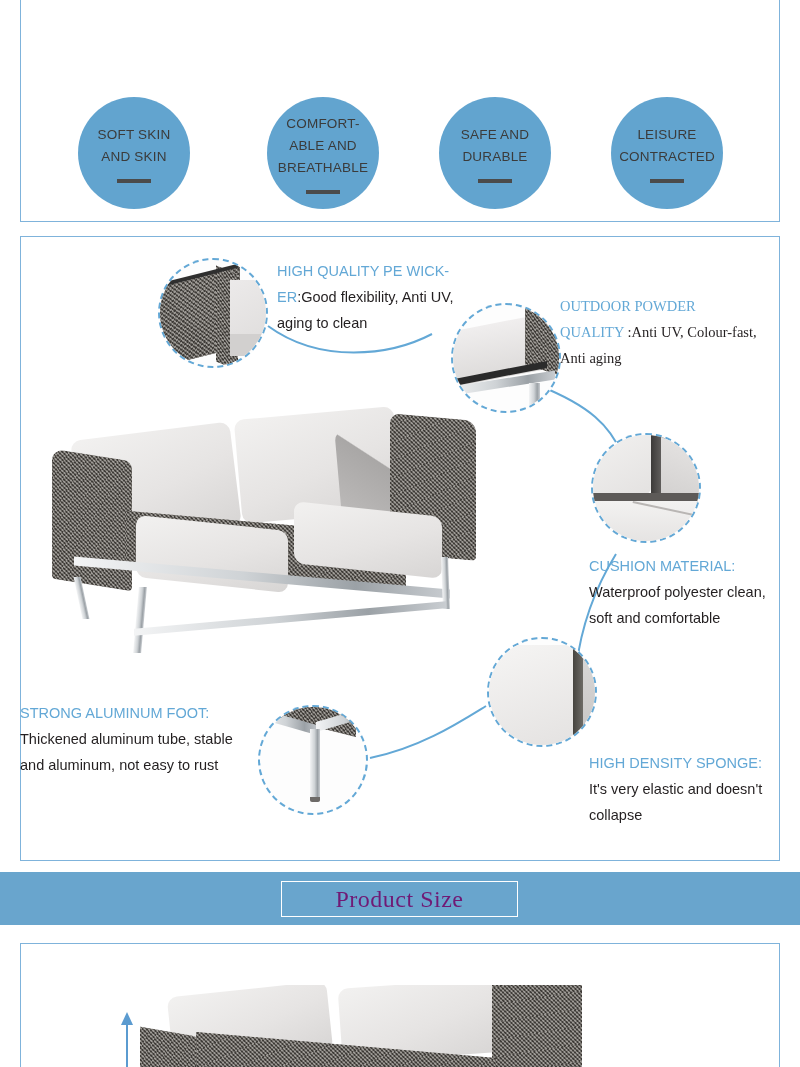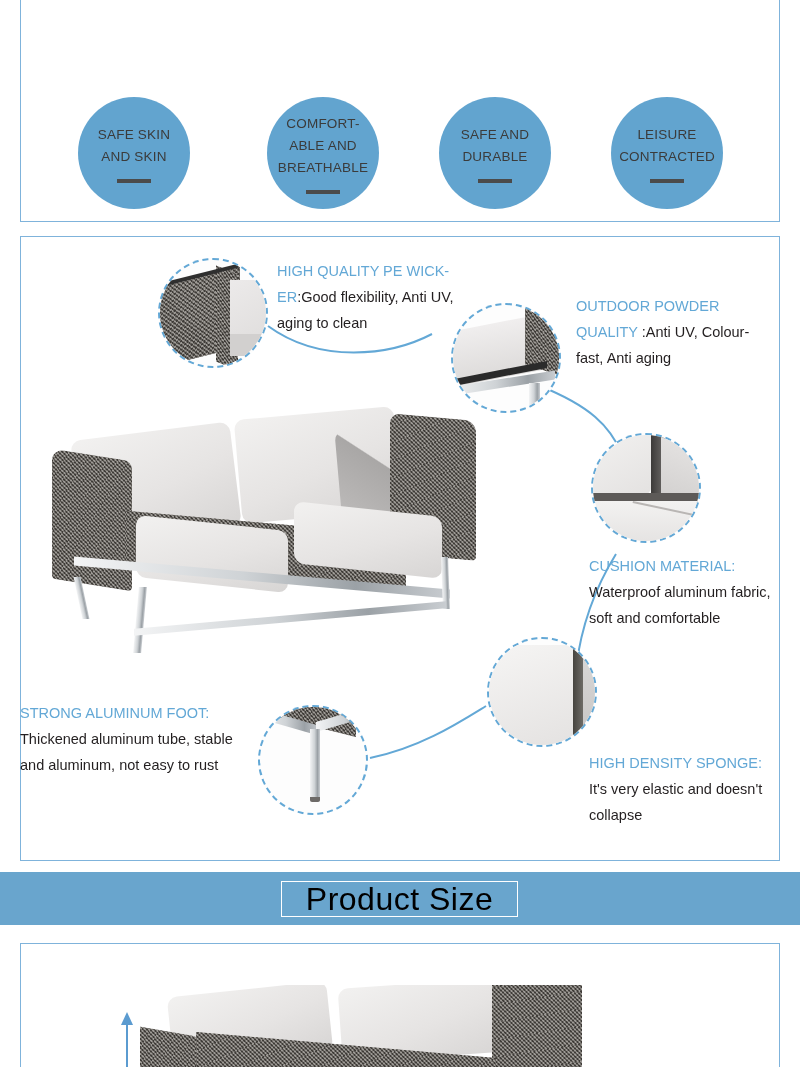--- a/index.html
+++ b/index.html
@@ -91,23 +91,24 @@
     left: 0; top: 872px; width: 800px; height: 53px;
     background: #69a5cd;
   }
   #size-banner .box {
     position: absolute;
     left: 281px; top: 9px; width: 237px; height: 36px;
     border: 1px solid #ffffff;
     display:flex; align-items:center; justify-content:center;
   }
   #size-banner .box .label {
-    color: #000000;
-    font-size: 32px;
+    color: #701a75;
+    font-size: 24px;
     letter-spacing: .5px;
+    font-family: Liberation Serif, serif;
   }
 
   
   .dimarrow { position:absolute; }
 </style>
 </head>
 <body>
 
 <div class="page">
 
@@ -123,21 +124,21 @@
     <div style="position:absolute;left:226px;top:54px;width:7px;height:5px;background:#4f4f4f;border-radius:1px;"></div>
 
     <div style="position:absolute;left:338px;top:-10px;width:7px;height:14px;border-radius:50%;background:#a9adb1;"></div>
     <div style="position:absolute;left:390px;top:-42px;width:7px;height:76px;border-radius:2px;" class="alum"></div>
     <div style="position:absolute;left:520px;top:-42px;width:6px;height:70px;border-radius:2px;" class="alum"></div>
   </div>
 
   <div class="panel" id="panel-features"></div>
 
   <div class="circle" id="c0" style="left:78px;top:97px;width:112px;height:112px;">
-    <div class="ctext">SAFE SKIN
+    <div class="ctext">SOFT SKIN
 AND SKIN</div>
     <div class="dash"></div>
   </div>
 
   <div class="circle" id="c1" style="left:267px;top:97px;width:112px;height:112px;">
     <div class="ctext">COMFORT-
 ABLE AND
 BREATHABLE</div>
     <div class="dash"></div>
   </div>
@@ -182,37 +183,37 @@
   <div class="dcircle" style="left:451px;top:303px;width:110px;height:110px;">
     <div class="inner">
       <div style="position:absolute;left:-10px;top:18px;width:104px;height:56px;background:linear-gradient(180deg,#f0eeee,#dcdad9);transform:skew(0deg,-11deg);"></div>
       <div style="position:absolute;left:72px;top:-4px;width:54px;height:72px;transform:skew(0deg,18deg);" class="wicker"></div>
       <div style="position:absolute;left:-10px;top:66px;width:104px;height:7px;background:#2a2a2a;transform:skew(0deg,-11deg);"></div>
       <div style="position:absolute;left:-6px;top:74px;width:108px;height:9px;transform:skew(0deg,-9deg);" class="alum"></div>
       <div style="position:absolute;left:76px;top:78px;width:11px;height:36px;" class="alum"></div>
     </div>
   </div>
 
-  <div class="callout" style="left:576px;top:293px;width:200px;">
+  <div class="callout" style="left:560px;top:293px;width:200px;font-family:Liberation Serif, serif;">
     <div class="body"><span class="hl">OUTDOOR POWDER</span><br><span class="hl">QUALITY</span><span> :Anti UV, Colour-fast, Anti aging</span></div>
   </div>
 
   <div class="dcircle" style="left:591px;top:433px;width:110px;height:110px;">
     <div class="inner">
       <div style="position:absolute;left:-14px;top:-6px;width:74px;height:70px;background:linear-gradient(150deg,#f4f3f2,#e3e1e0);border-radius:0 0 18px 0;"></div>
       <div style="position:absolute;left:58px;top:-8px;width:14px;height:70px;background:linear-gradient(90deg,#3c3a39,#6e6b69);"></div>
       <div style="position:absolute;left:68px;top:-8px;width:60px;height:68px;background:linear-gradient(200deg,#eceae9,#d3d1d0);"></div>
       <div style="position:absolute;left:-14px;top:58px;width:140px;height:10px;background:#5d5a58;"></div>
       <div style="position:absolute;left:-14px;top:66px;width:140px;height:50px;background:linear-gradient(180deg,#f3f2f1,#e2e0df);"></div>
       <div style="position:absolute;left:40px;top:66px;width:95px;height:2px;background:#b9b6b4;transform:rotate(12deg);transform-origin:left top;"></div>
     </div>
   </div>
 
   <div class="callout" style="left:589px;top:553px;width:196px;">
-    <div class="body"><span class="hl">CUSHION MATERIAL:</span><br><span>Waterproof aluminum fabric, soft and comfortable</span></div>
+    <div class="body"><span class="hl">CUSHION MATERIAL:</span><br><span>Waterproof polyester clean, soft and comfortable</span></div>
   </div>
 
   <div class="dcircle" style="left:487px;top:637px;width:110px;height:110px;">
     <div class="inner">
       <div style="position:absolute;left:-4px;top:6px;width:92px;height:100px;background:linear-gradient(160deg,#f6f5f4,#e4e2e1);border-radius:14px 10px 16px 18px;"></div>
       <div style="position:absolute;left:84px;top:10px;width:12px;height:94px;background:linear-gradient(90deg,#46443f,#76736e);"></div>
       <div style="position:absolute;left:94px;top:8px;width:26px;height:96px;background:linear-gradient(190deg,#dcdad9,#c6c4c3);"></div>
     </div>
   </div>
 

